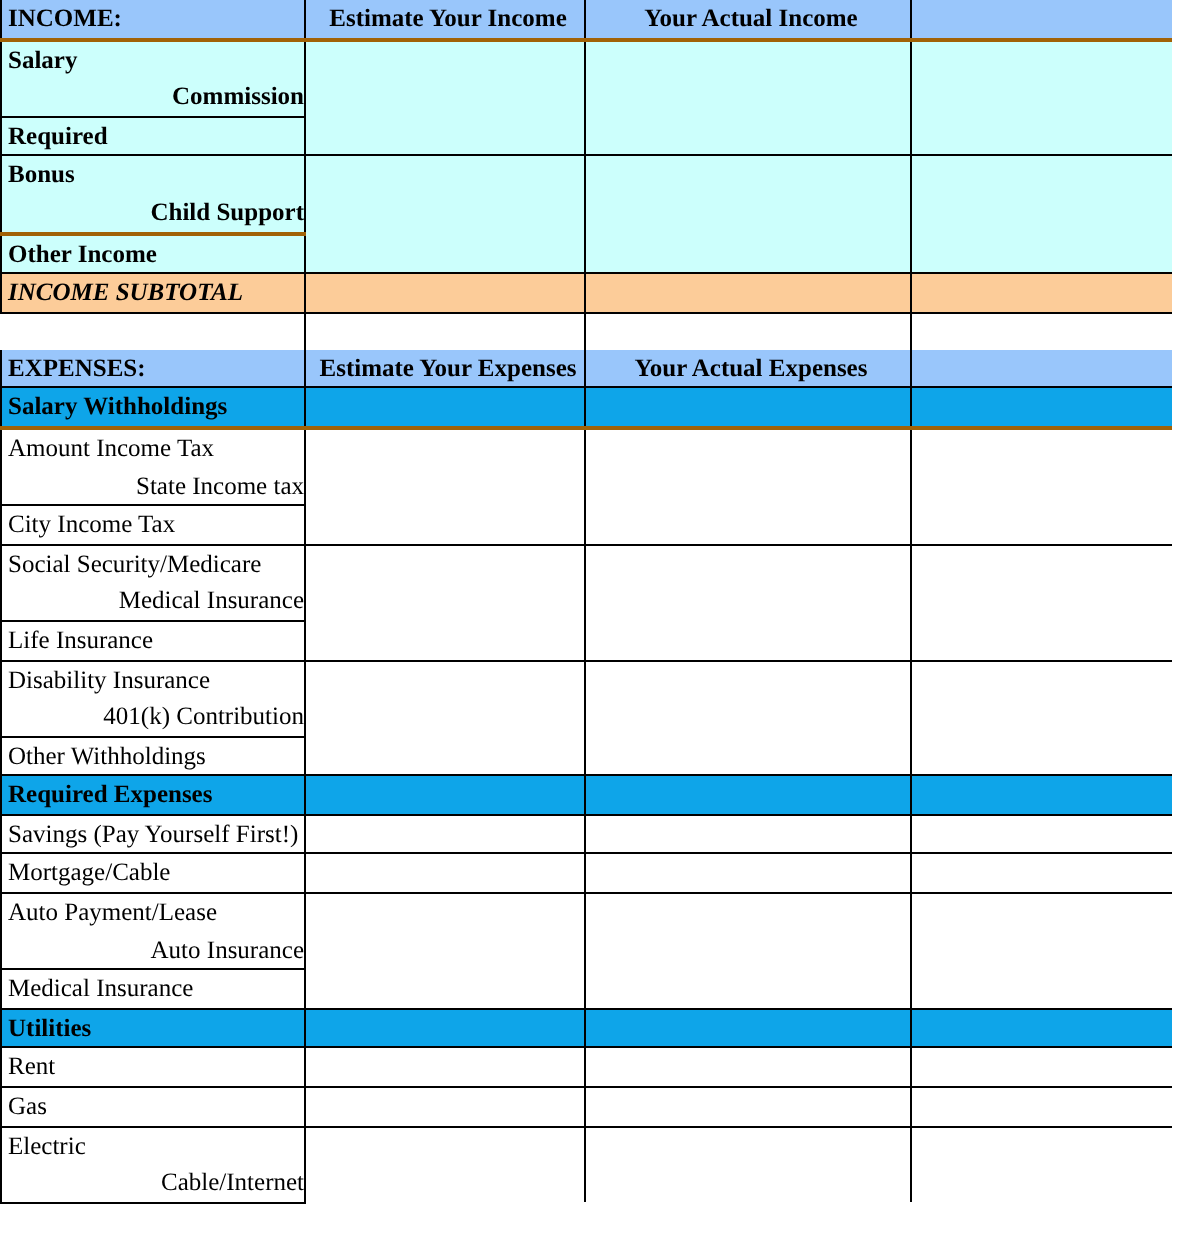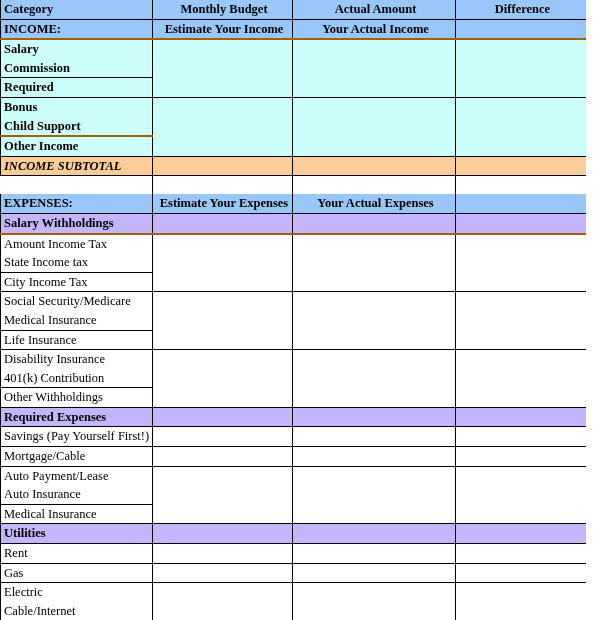--- a/index.html
+++ b/index.html
@@ -33,27 +33,27 @@
     height:18.6px;
     vertical-align:middle;
     border-left:1px solid #000;
     border-right:1px solid #000;
     overflow:hidden;
     white-space:nowrap;
   }
   td.solidbot{border-bottom:1px solid #000;}
   td.thickbot{border-bottom:2px solid #a16207;}
   td.nobot{border-bottom:0;margin-top:21px;}
-  td.notop{border-top:0;}
+  td.notop{border-top:0;text-align:right;}
 
   
   .fill-cyan{background:#ccfffc;}
   .fill-blue{background:#99c6fb;}
   .fill-orange{background:#fccc99;font-style:italic;}
-  .fill-green{background:#c4b5fd;}
+  .fill-green{background:#0ea5e9;}
   .fill-white{background:#ffffff;}
 
   .b{font-weight:bold;}
   .ctr{text-align:center;padding-left:0;}
 
   
   .cliprow td{
     height:14px;line-height:13px;
     vertical-align:bottom;
     font-weight:bold;
@@ -63,36 +63,20 @@
   tr.spacer td{height:18px;line-height:18px;}
   tr.spacer td.nobord{border-left:0;border-right:0;}
 
   .rowtall td{height:19px;line-height:19px;}
 </style>
 </head>
 <body>
 
 <div id="sheet">
 
-  <table class="grid">
-    <colgroup>
-        <col class="c-cat">
-        <col class="c-bud">
-        <col class="c-act">
-        <col class="c-dif">
-      </colgroup>
-    <tbody>
-      <tr class="cliprow">
-        <td class="fill-blue b">Category</td>
-        <td class="fill-blue b ctr">Monthly Budget</td>
-        <td class="fill-blue b ctr">Actual Amount</td>
-        <td class="fill-blue b ctr">Difference</td>
-      </tr>
-    </tbody>
-  </table>
 
   <table class="grid">
     <colgroup>
         <col class="c-cat">
         <col class="c-bud">
         <col class="c-act">
         <col class="c-dif">
       </colgroup>
     <tbody>
       <tr>

